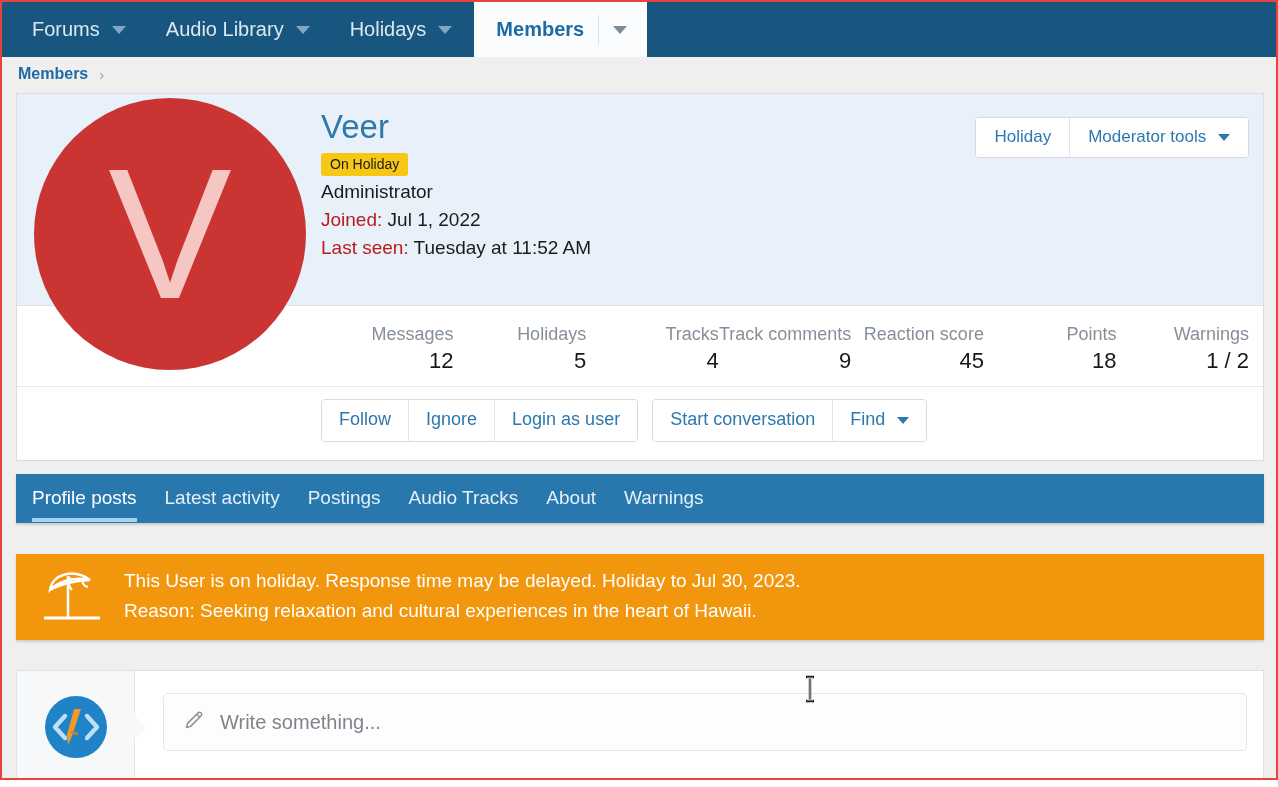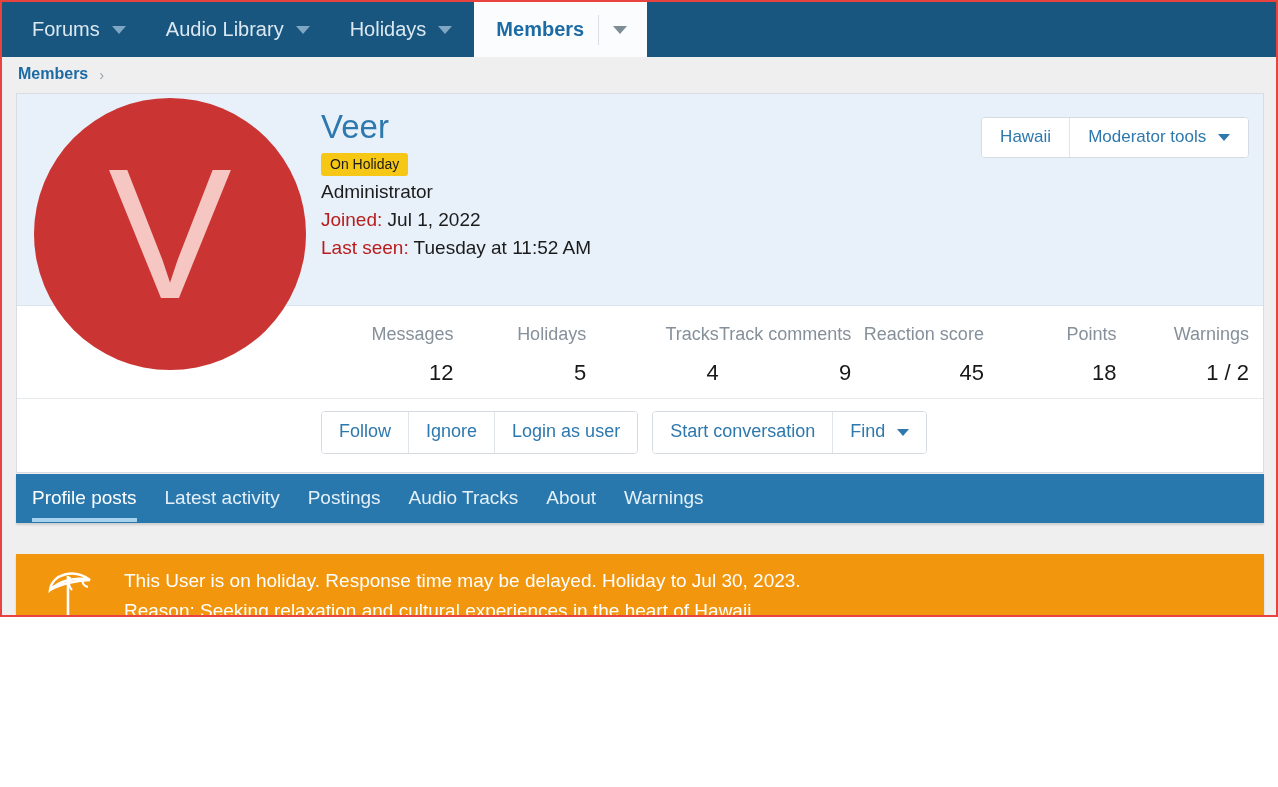--- a/index.html
+++ b/index.html
@@ -4,21 +4,21 @@
 <style>
   html, body {
     margin: 0; padding: 0;
     width: 1278px; height: 787px;
     overflow: hidden;
     background: #ffffff;
     font-family: "Liberation Sans", sans-serif;
   }
   #viewport {
     position: relative;
-    width: 1278px; height: 617px;
+    width: 1278px; height: 780px;
     box-sizing: border-box;
     border: 2px solid #e8433f;
     background: #efefef;
     overflow: hidden;
   }
 
   
   .navbar {
     position: absolute; left: 0; top: 0;
     width: 1274px; height: 55px;
@@ -147,21 +147,21 @@
   }
 
   
   .stats {
     display: flex; align-items: flex-start;
     padding: 16px 14px 10px 304px;
     border-bottom: 1px solid #e7eaed;
   }
   .stat { text-align: right; flex: 1 1 0; }
   .stat-label { color: #86909a; font-size: 18px; line-height: 24px; }
-  .stat-value { color: #181818; font-size: 22px; line-height: 30px; margin-top: 12px; }
+  .stat-value { color: #181818; font-size: 22px; line-height: 30px; }
 
   
   .profile-actions {
     padding: 12px 14px 18px 304px;
     display: flex;
   }
   .btn-group {
     display: flex;
     border: 1px solid #d5dbe0;
     border-radius: 4px;
@@ -318,21 +318,21 @@
           <span>Jul 1, 2022</span>
         </div>
         <div class="meta-line">
           <span class="meta-key">Last seen:</span>
           <span>Tuesday at 11:52 AM</span>
         </div>
       </div>
 
       <div class="head-actions">
         <div class="btn">
-          <span>Hawaii</span>
+          <span>Holiday</span>
         </div>
         <div class="btn">
           <span>Moderator tools</span>
           <span class="caret-blue"></span>
         </div>
       </div>
 
     </div>
 
     <div class="stats">

